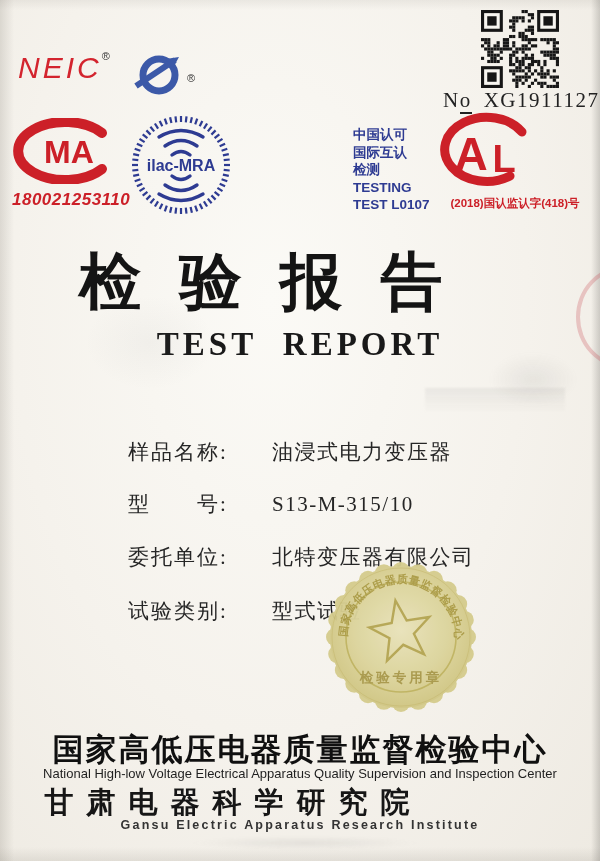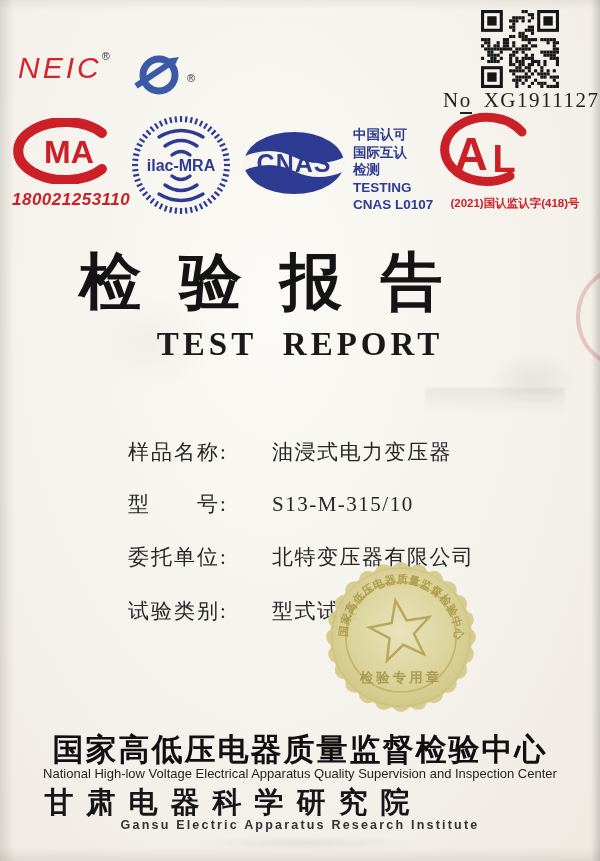--- a/index.html
+++ b/index.html
@@ -380,44 +380,37 @@
           <path d="M34,31 Q50,20 66,31"></path>
           <path d="M28,22 Q50,9 72,22"></path>
         <path d="M41,61 Q50,68 59,61"></path>
           <path d="M34,70 Q50,81 66,70"></path>
           <path d="M28,79 Q50,92 72,79"></path>
       </g>
       <text x="50" y="56" font-size="16" font-weight="bold" fill="#2e3b92" text-anchor="middle" font-family="Liberation Sans, sans-serif">ilac-MRA</text>
     </svg>
   </div>
 
-  <div class="abs cnas-logo">
-    <svg width="104" height="66" viewBox="0 0 104 66">
-      <ellipse cx="52" cy="33" rx="50" ry="31" fill="#2e3b92"></ellipse>
-      <path d="M1,27 Q28,15 52,27 T103,27 L103,41 Q76,53 52,41 T1,41 Z" fill="#f7f5f0"></path>
-      <text x="52" y="42" font-size="25" font-weight="bold" fill="#2e3b92" text-anchor="middle" letter-spacing="1" font-family="Liberation Sans, sans-serif">CNAS</text>
-    </svg>
-  </div>
 
   <div class="abs cnas-info">
     <div>中国认可</div>
     <div>国际互认</div>
     <div>检测</div>
     <div>TESTING</div>
-    <div>CNAS L0107</div>
+    <div>TEST L0107</div>
   </div>
 
   <div class="abs cal">
     <svg width="96" height="82" viewBox="0 0 96 82">
       <path d="M82,20 A42,32 0 1 0 70,64" fill="none" stroke="#cc2028" stroke-width="9" stroke-linecap="round"></path>
       <text x="31" y="58" font-size="46" font-weight="bold" fill="#cc2028" text-anchor="middle" font-family="Liberation Sans, sans-serif">A</text>
       <text x="64" y="60" font-size="38" font-weight="bold" fill="#cc2028" text-anchor="middle" font-family="Liberation Sans, sans-serif">L</text>
     </svg>
   </div>
-  <div class="abs cal-caption">(2021)国认监认字(418)号</div>
+  <div class="abs cal-caption">(2018)国认监认字(418)号</div>
 
   <div class="abs title-zh">检验报告</div>
   <div class="abs title-en">TEST REPORT</div>
 
   <div class="abs field-row row-0">
     <span class="lbl">样品名称:</span><span class="val">油浸式电力变压器</span>
   </div>
   <div class="abs field-row row-1">
     <span class="lbl">型　　号:</span><span class="val">S13-M-315/10</span>
   </div>

